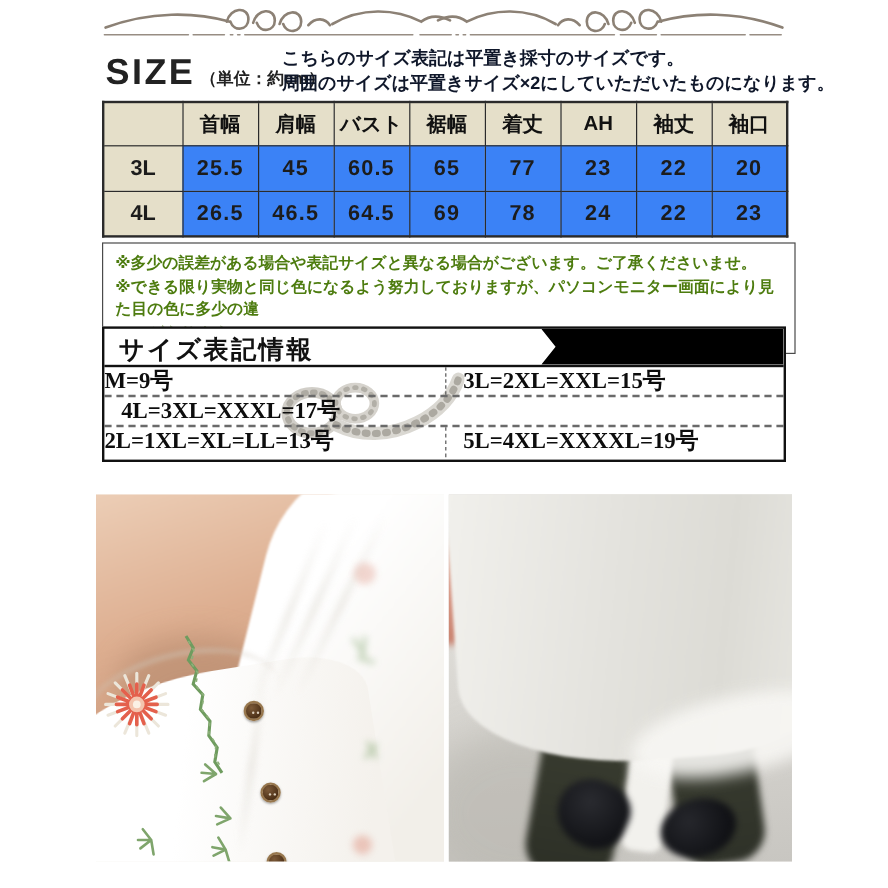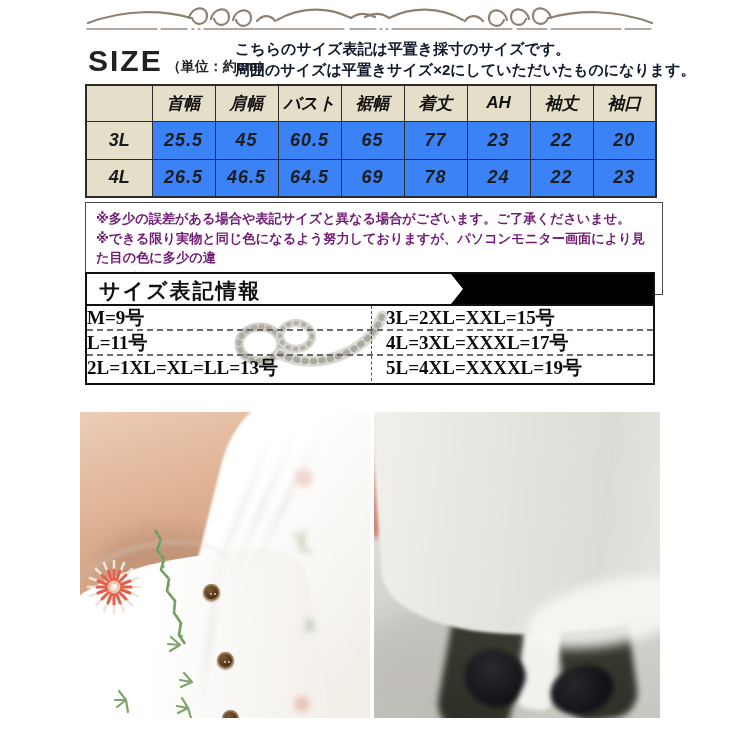--- a/index.html
+++ b/index.html
@@ -15,30 +15,30 @@
   .size-title-row { position:absolute; left:0; top:6px; white-space:nowrap; }
   .size-title { font-size:30px; font-weight:600; letter-spacing:2px; color:#222; }
   .size-unit  { font-size:14px; font-weight:600; color:#222; margin-left:4px; }
   .size-desc  { position:absolute; left:147px; top:0; width:430px; font-size:15px; font-weight:600; line-height:21px; color:#0f172a; white-space:nowrap; }
 
   
   table.size-table { position:absolute; left:85px; top:84px; width:570px; border-collapse:collapse; table-layout:fixed; }
   table.size-table th, table.size-table td {
     border:1.6px solid #2b2b2b; text-align:center; vertical-align:middle; padding:0;
   }
-  table.size-table { border:2px solid #2b2b2b;font-style:italic; }
+  table.size-table { border:2px solid #2b2b2b; }
   table.size-table tr.hd { height:36px; }
   table.size-table tr.dt { height:38px; }
   table.size-table th { background:#e5dfc9; font-size:17px; font-weight:700; color:#111; }
   table.size-table td.lbl { background:#e5dfc9; font-size:18px; font-weight:600; }
   table.size-table td.val { background:#3b82f6; font-size:18px; font-weight:600; letter-spacing:1px; }
 
   
   .notes { position:absolute; left:85px; top:202px; width:578px; border:1.5px solid #4a4a4a;
-           padding:6px 10px 7px 10px; font-size:13.2px; font-weight:600; line-height:19.5px; color:#701a75; background:#fff; }
+           padding:6px 10px 7px 10px; font-size:13.2px; font-weight:600; line-height:19.5px; color:#4d7c0f; background:#fff; }
   .notes .cont { padding-left:14px; }
 
   
   .sizeinfo { position:absolute; left:85px; top:272px; width:570px; height:113px; border:2px solid #111; background:#fff; }
   .sizeinfo-head { position:relative; height:32px; border-bottom:2px solid #111; overflow:hidden; }
   .sizeinfo-title { position:absolute; left:12px; top:3px; font-family:Liberation Sans, sans-serif;
                     font-size:21px; font-weight:700; letter-spacing:2px; color:#111; z-index:2; }
   .black-band { position:absolute; right:0; top:0; bottom:0; width:202px; background:#000;
                 clip-path:polygon(0 0,100% 0,100% 100%,0 100%,12px 50%); z-index:1; }
   .sizeinfo-rows { position:relative; height:75px; }
@@ -207,21 +207,20 @@
           <ellipse cx="74" cy="34" rx="16" ry="13" stroke="#a09c92" stroke-width="4" stroke-dasharray="1.5 6"></ellipse>
           <path d="M58,52 C78,62 102,62 126,50 C144,41 155,28 160,14" stroke="#d2cfc8" stroke-width="11"></path>
           <path d="M58,52 C78,62 102,62 126,50 C144,41 155,28 160,14" stroke="#98948a" stroke-width="6" stroke-dasharray="1.5 7"></path>
         </g>
       </svg>
       <div class="si-row sep">
         <div class="si-cell si-left">M=9号</div>
         <div class="si-cell si-right">3L=2XL=XXL=15号</div>
       </div>
       <div class="si-row sep">
-        <div class="si-cell si-left">L=11号</div>
         <div class="si-cell si-right">4L=3XL=XXXL=17号</div>
       </div>
       <div class="si-row">
         <div class="si-cell si-left">2L=1XL=XL=LL=13号</div>
         <div class="si-cell si-right">5L=4XL=XXXXL=19号</div>
       </div>
     </div>
   </div>
 
   <div class="photo photo-left">

